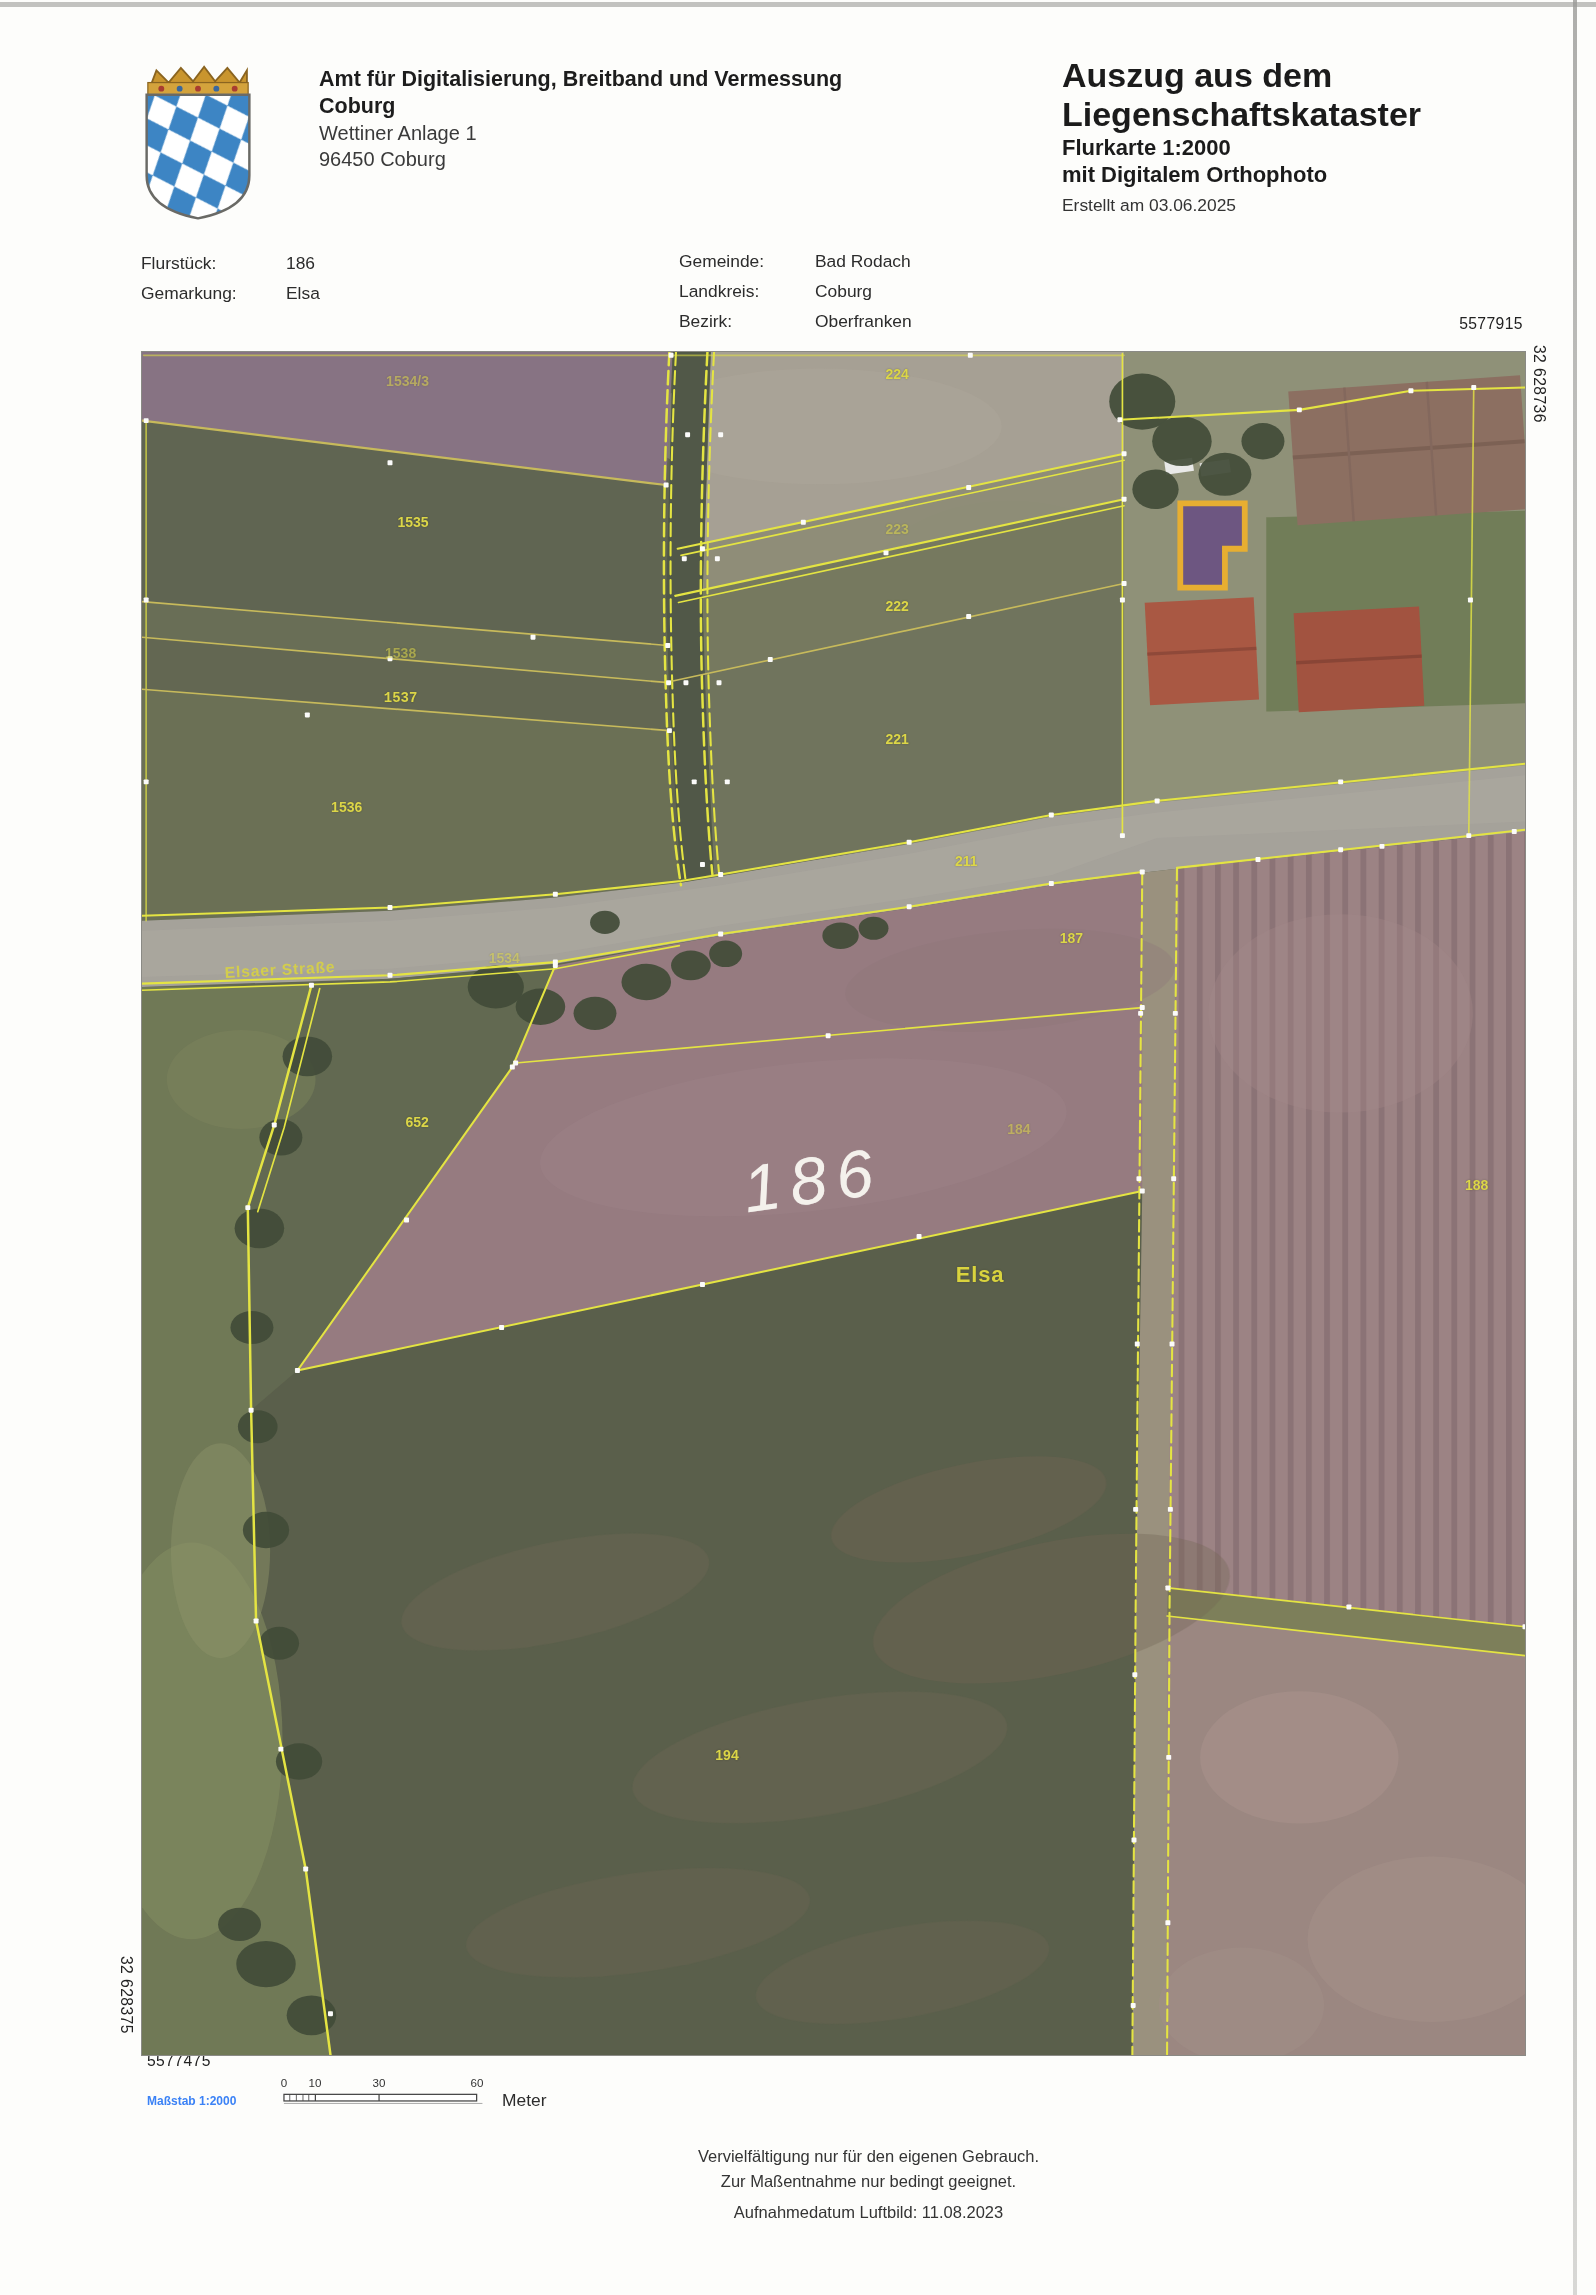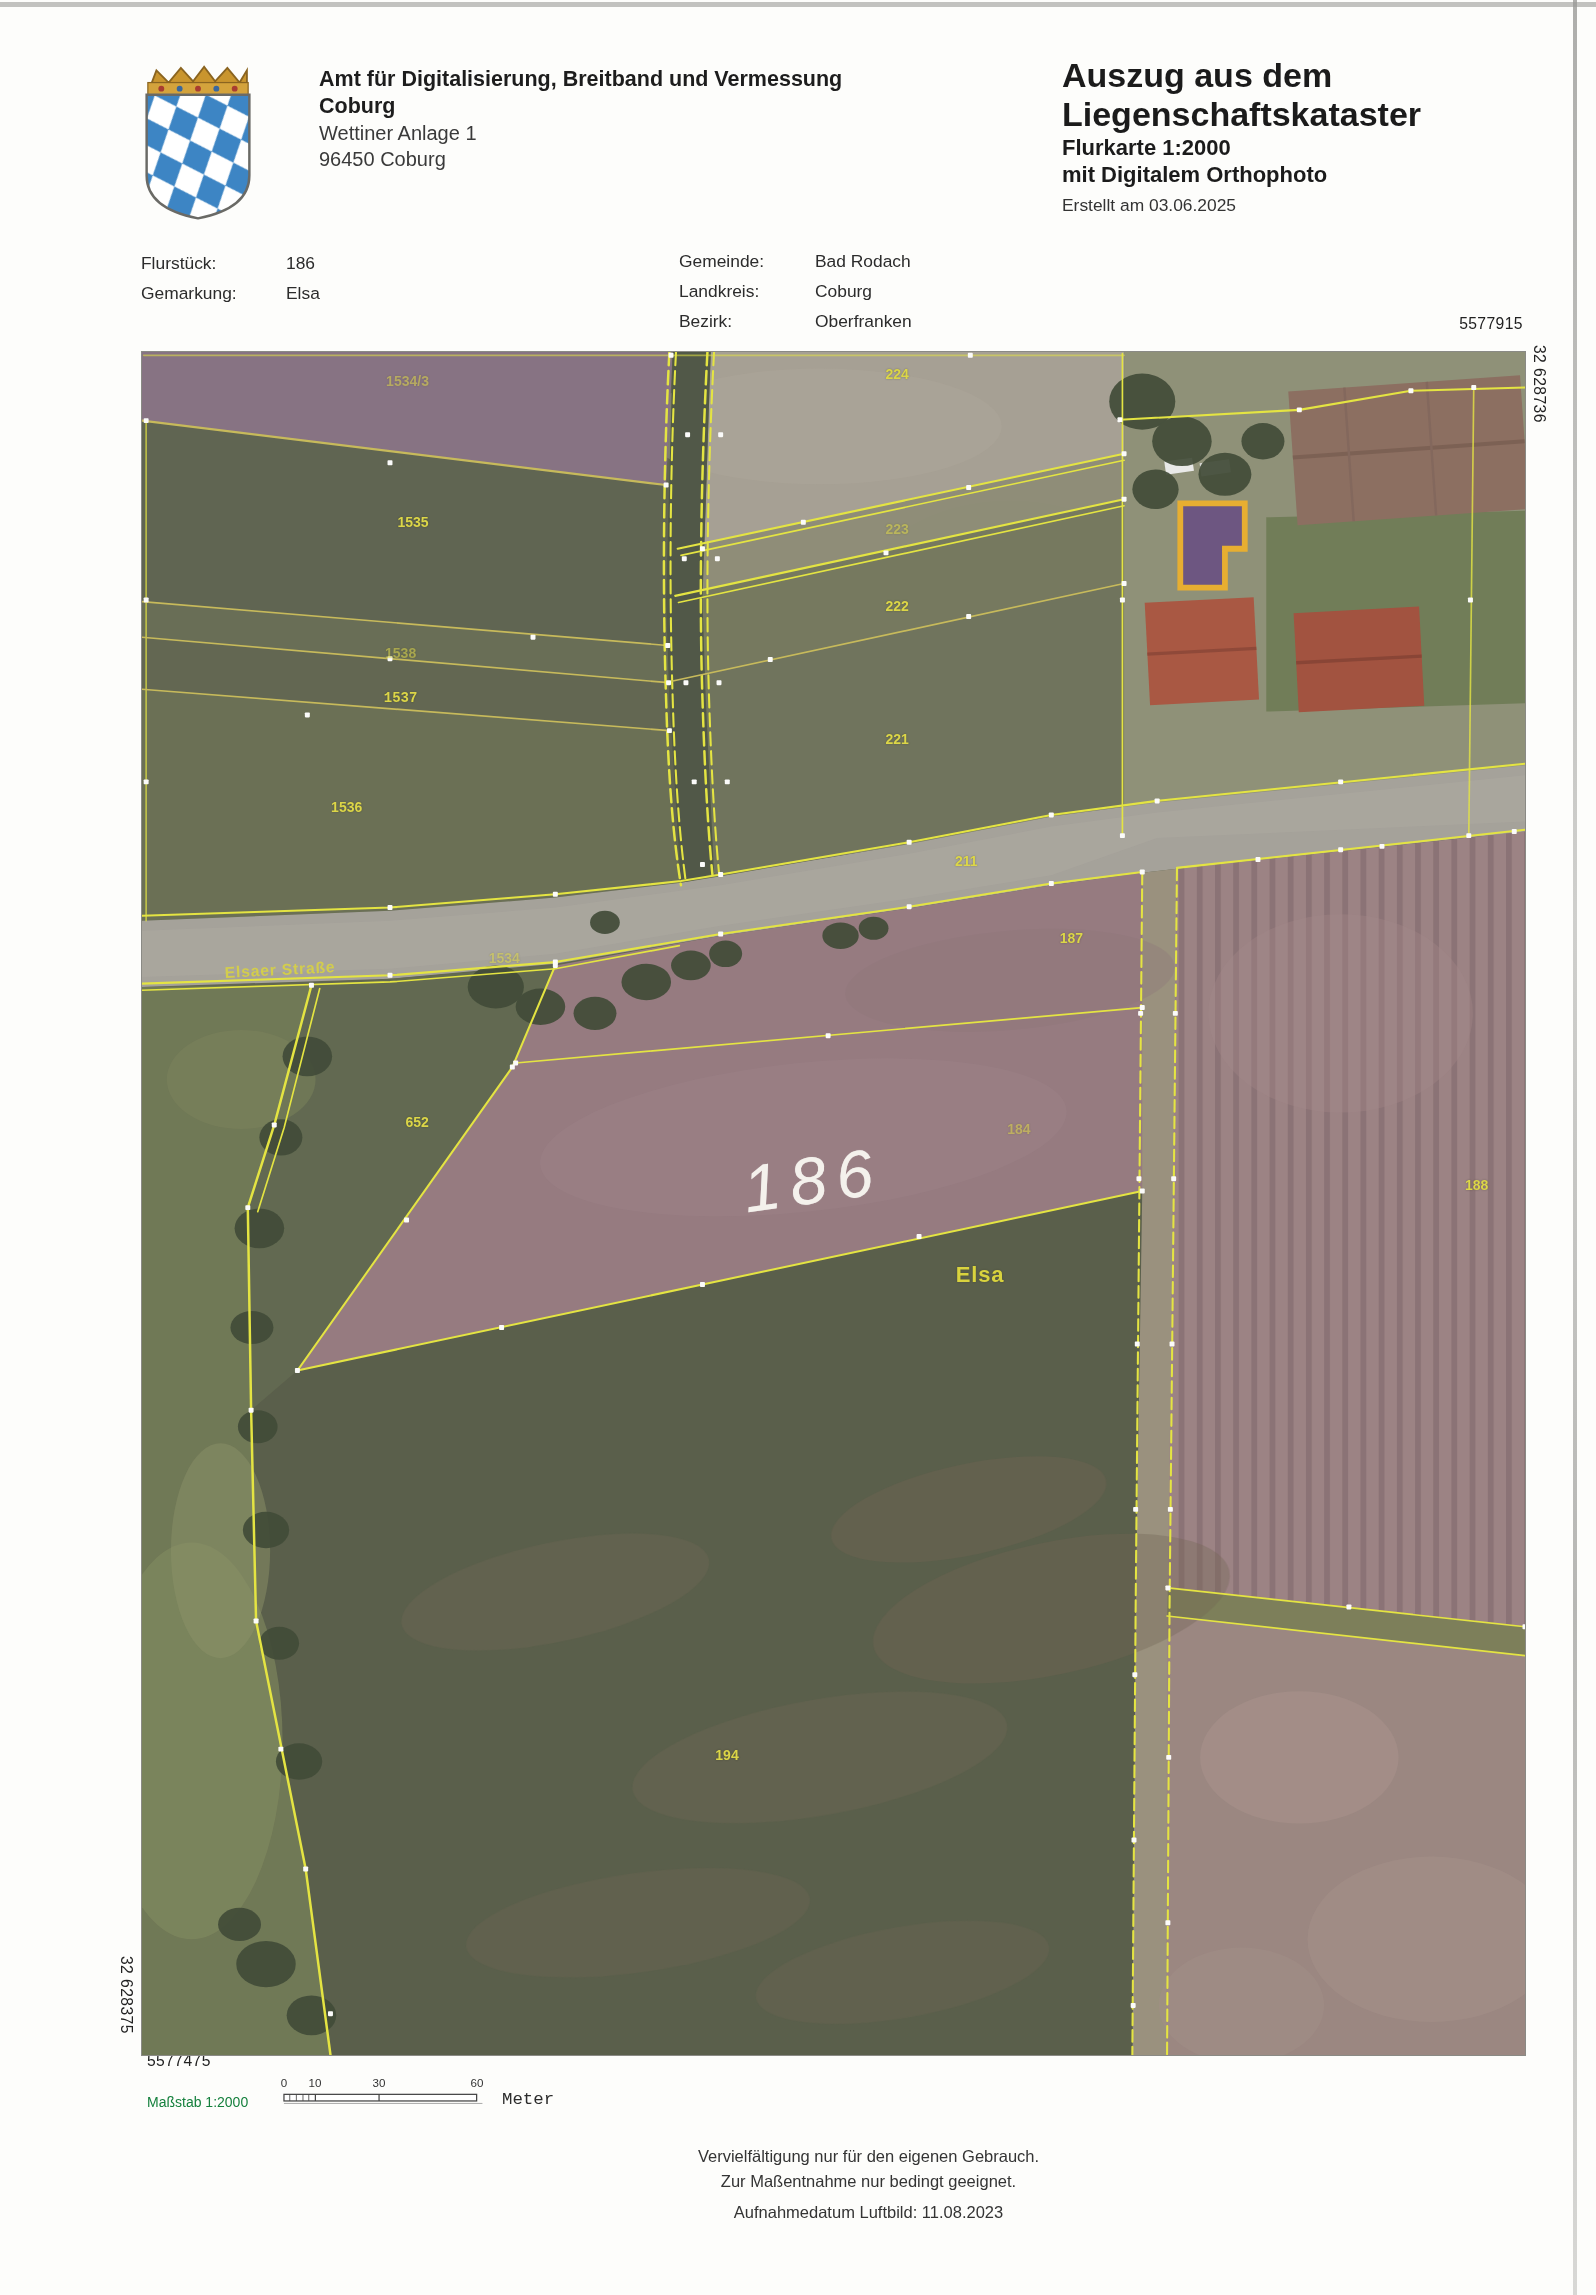--- a/index.html
+++ b/index.html
@@ -40,23 +40,23 @@
   .maplbl{position:absolute;white-space:nowrap;}
   .maplbl.parcel{font-size:14px;font-weight:600;color:var(--parcel-label);
                  text-shadow:0 0 1.7px rgba(40,40,20,.45);}
   .maplbl.parcel.dim{opacity:.55;}
   .maplbl.street{font-size:15.7px;font-weight:600;color:rgba(217,211,62,.85);letter-spacing:0.8px;}
   .maplbl.name{font-size:22px;font-weight:bold;color:var(--name-label);letter-spacing:0.8px;
                text-shadow:0 0 1.7px rgba(40,40,20,.4);}
   .maplbl.highlight{font-size:66px;font-style:italic;font-weight:400;letter-spacing:10px;
                     color:var(--highlight-label);text-shadow:0 0 0.8px rgba(255,255,255,.6);}
   
-  .massstab{position:absolute;left:147px;top:2094px;font-size:14px;color:#15803d;}
+  .massstab{position:absolute;left:147px;top:2094px;font-size:12px;color:#3b82f6;font-weight:bold;}
   .scalebar{position:absolute;left:279px;top:2076px;width:215px;height:40px;}
-  .meter{position:absolute;left:502px;top:2090px;font-size:17.4px;color:#2c2c2c;font-family:Liberation Mono, monospace;}
+  .meter{position:absolute;left:502px;top:2090px;font-size:17.4px;color:#2c2c2c;}
   .footer{position:absolute;left:389px;top:2144px;width:959px;text-align:center;
           font-size:16.5px;line-height:25px;color:#343434;}
   .footer .gap{margin-top:6px;}
   .tick{position:absolute;font-size:11.6px;color:#333;transform:translateX(-50%);}
 </style>
 </head>
 <body>
 
 <div class="sheet">
 

